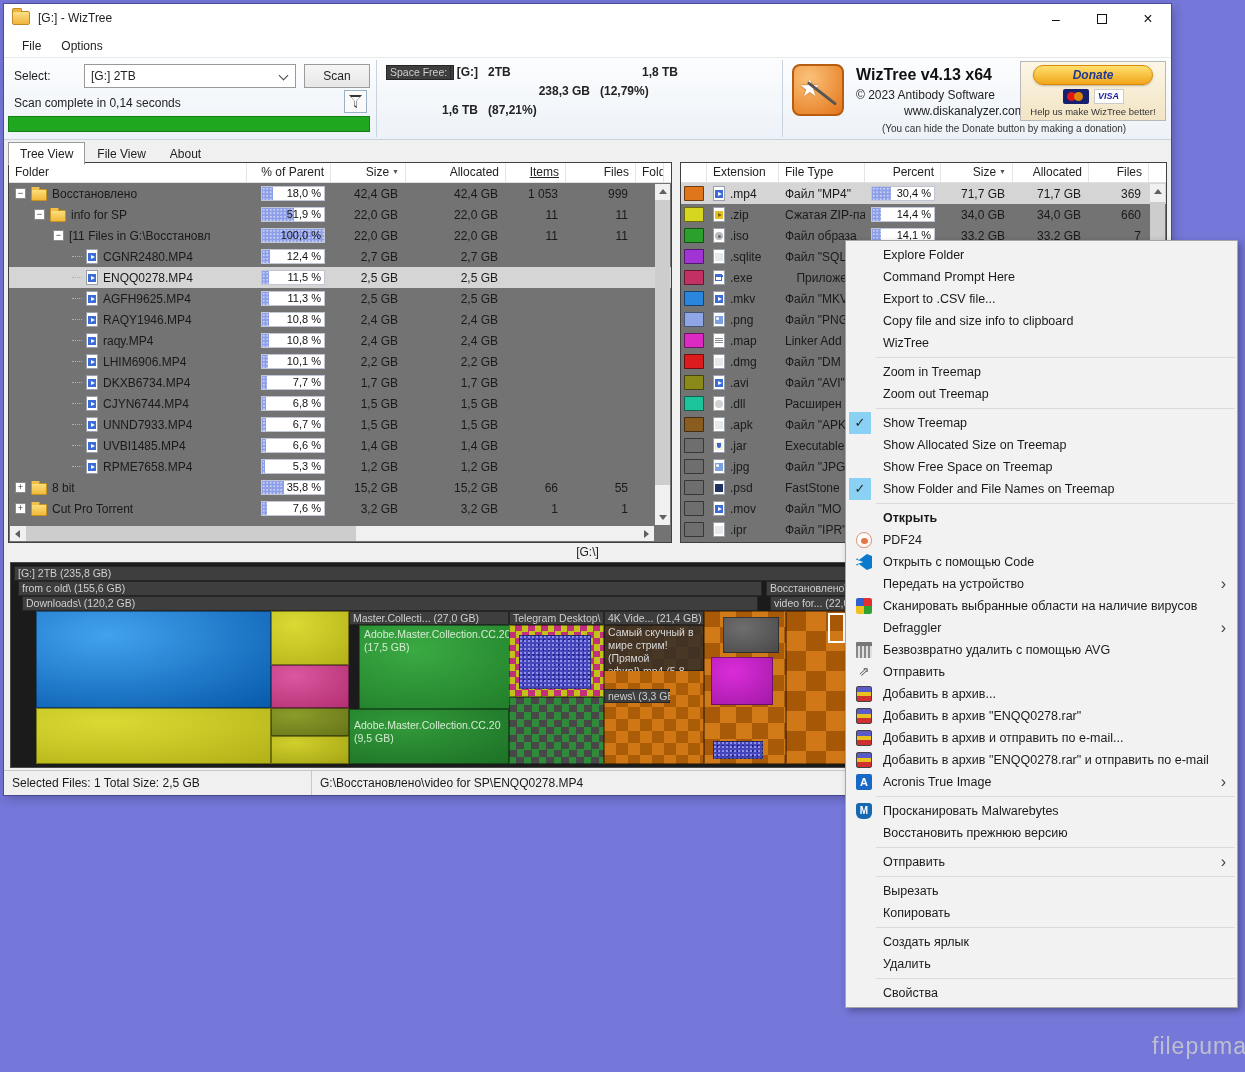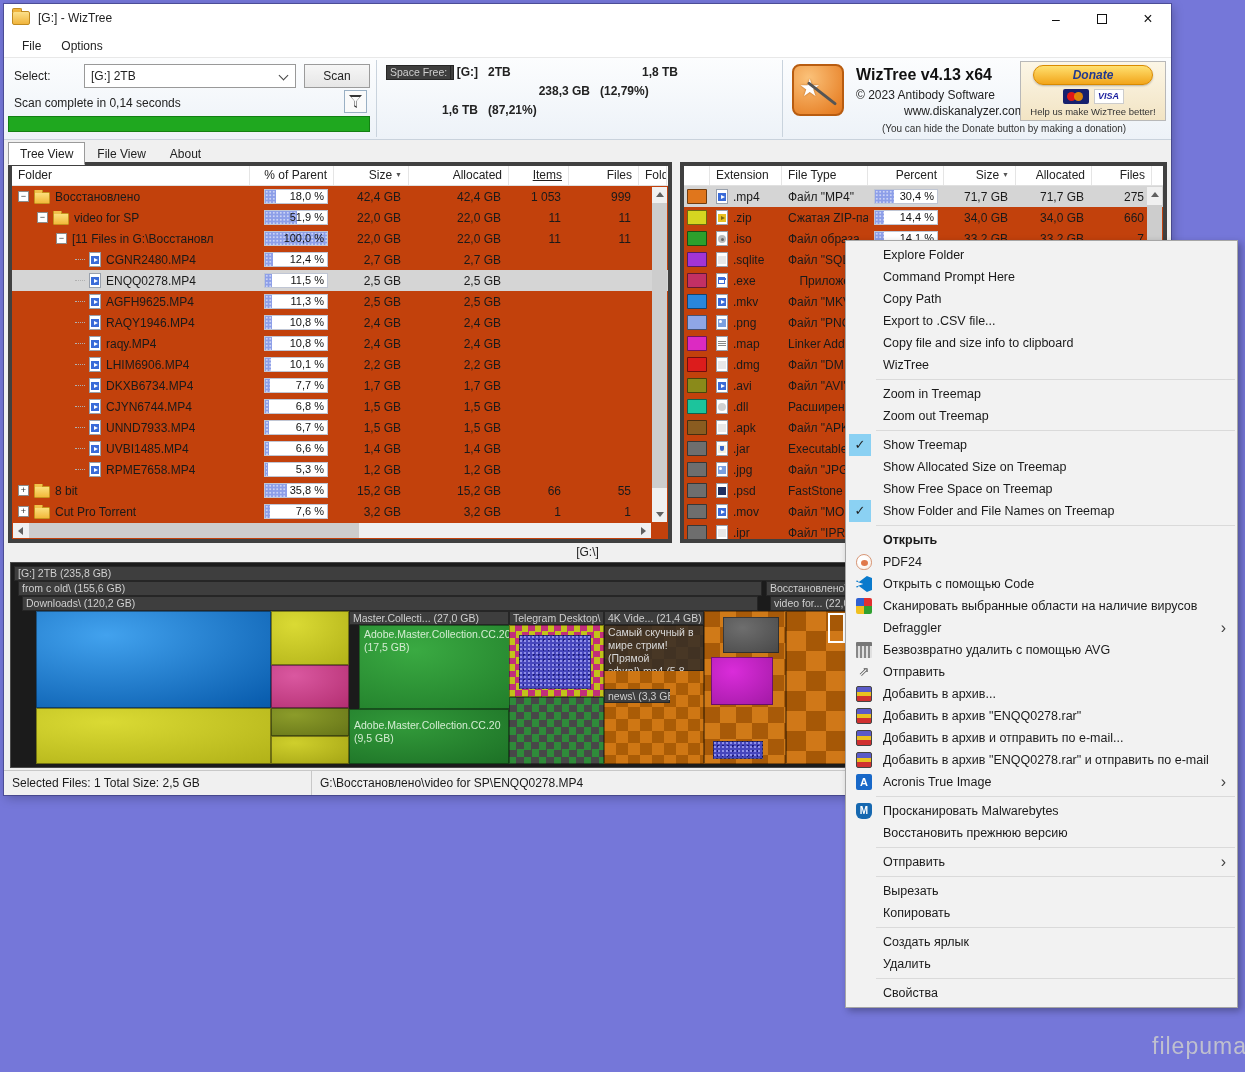--- a/index.html
+++ b/index.html
@@ -61,21 +61,21 @@
   .card-visa { width:30px; height:15px; background:#fff; border:1px solid #ccc; color:#1a1f9e; font-weight:bold; font-style:italic;
                font-size:9px; text-align:center; line-height:13px; }
   .donate-caption { text-align:center; font-size:9.5px; color:#333; margin-top:1px; }
 
   
   .tabstrip { position:relative; height:24px; padding-left:4px; }
   .tab { display:inline-block; font-size:12px; color:#222; padding:4px 11px 3px; margin-top:2px; border:1px solid transparent; }
   .tab.active { background:#fff; border-color:#9a9a9a; border-bottom-color:#fff; position:relative; z-index:2; }
 
   
-  .panel { position:absolute; background:#c2410c; border:4px solid #404040; overflow:hidden; }
+  .panel { position:absolute; background:#737373; border:1px solid #404040; overflow:hidden; }
   .tree-panel { left:4px; top:158px; width:664px; height:381px; }
   .ext-panel  { left:676px; top:158px; width:487px; height:381px; }
   .ghead { display:flex; height:20px; border-bottom:1px solid #e0e0e0; background:#fff; }
   .ghead .hc { font-size:12px; color:#222; padding:2px 6px 0 6px; border-right:1px solid #e5e5e5; overflow:hidden; white-space:nowrap; }
   .hc.r { text-align:right; }
   .sarr { font-size:7px; color:#555; vertical-align:2px; margin-left:3px; }
   .grow { display:flex; height:21px; align-items:center; font-size:12px; color:#1a1a1a; white-space:nowrap; }
   .grow.sel { background:#d5d5d5; }
   .cell { overflow:hidden; white-space:nowrap; }
   .cell.r { text-align:right; padding-right:8px; }
@@ -287,21 +287,21 @@
             <div class="cell r" style="width: 100px; flex: 0 0 auto;">42,4 GB</div>
             <div class="cell r" style="width: 60px; flex: 0 0 auto;">1 053</div>
             <div class="cell r" style="width: 70px; flex: 0 0 auto;">999</div>
             <div class="cell r" style="width: 28px; flex: 0 0 auto;"></div>
           </div>
           <div class="grow">
             <div class="cell namecell" style="width: 238px; flex: 0 0 auto;">
               <span style="display: inline-block; width: 19px; flex-shrink: 0;"></span>
               <span class="xbox">−</span>
               <span class="fold"></span>
-              <span class="tname">video for SP</span>
+              <span class="tname">info for SP</span>
             </div>
             <div class="cell pctcell" style="width: 84px; flex: 0 0 auto;">
               <div class="pctbox">
                 <div class="pctfill" style="width: 51.9%;"></div>
                 <span class="ptext">51,9 %</span>
               </div>
             </div>
             <div class="cell r" style="width: 75px; flex: 0 0 auto;">22,0 GB</div>
             <div class="cell r" style="width: 100px; flex: 0 0 auto;">22,0 GB</div>
             <div class="cell r" style="width: 60px; flex: 0 0 auto;">11</div>
@@ -639,21 +639,21 @@
             </div>
             <div class="cell" style="width: 86px; flex: 0 0 auto; padding-left: 6px;">Файл "MP4"</div>
             <div class="cell pctcell" style="width: 76px; flex: 0 0 auto;">
               <div class="pctbox">
                 <div class="pctfill" style="width: 30.4%;"></div>
                 <span class="ptext">30,4 %</span>
               </div>
             </div>
             <div class="cell r" style="width: 72px; flex: 0 0 auto;">71,7 GB</div>
             <div class="cell r" style="width: 76px; flex: 0 0 auto;">71,7 GB</div>
-            <div class="cell r" style="width: 60px; flex: 0 0 auto;">275</div>
+            <div class="cell r" style="width: 60px; flex: 0 0 auto;">369</div>
           </div>
           <div class="grow">
             <div class="cell swcell" style="width: 26px; flex: 0 0 auto;">
               <span class="swatch" style="background: rgb(214, 214, 32);"></span>
             </div>
             <div class="cell extcell" style="width: 72px; flex: 0 0 auto;">
               <span class="ficon zip">
                 <i></i>
               </span>
               <span class="tname">.zip</span>
@@ -958,36 +958,36 @@
     <div class="statusbar">
       <div class="sb-cell1">Selected Files: 1  Total Size: 2,5 GB</div>
       <div class="sb-cell2">G:\Восстановлено\video for SP\ENQQ0278.MP4</div>
     </div>
 
   </div>
 
   <div class="context-menu" id="context-menu">
       <div class="mi"><span>Explore Folder</span></div>
       <div class="mi"><span>Command Prompt Here</span></div>
-      <div class="mi"><span>Copy Path</span></div>
       <div class="mi"><span>Export to .CSV file...</span></div>
       <div class="mi"><span>Copy file and size info to clipboard</span></div>
       <div class="mi"><span>WizTree</span></div>
       <div class="msep"></div>
       <div class="mi"><span>Zoom in Treemap</span></div>
       <div class="mi"><span>Zoom out Treemap</span></div>
       <div class="msep"></div>
       <div class="mi"><span class="chk"></span><span>Show Treemap</span></div>
       <div class="mi"><span>Show Allocated Size on Treemap</span></div>
       <div class="mi"><span>Show Free Space on Treemap</span></div>
       <div class="mi"><span class="chk"></span><span>Show Folder and File Names on Treemap</span></div>
       <div class="msep"></div>
       <div class="mi bold"><span>Открыть</span></div>
       <div class="mi"><span class="ic ic-pdf24"></span><span>PDF24</span></div>
       <div class="mi"><span class="ic ic-vscode"></span><span>Открыть с помощью Code</span></div>
+      <div class="mi"><span>Передать на устройство</span><span class="sub"></span></div>
       <div class="mi"><span class="ic ic-avg"></span><span>Сканировать выбранные области на наличие вирусов</span></div>
       <div class="mi"><span>Defraggler</span><span class="sub"></span></div>
       <div class="mi"><span class="ic ic-shred"></span><span>Безвозвратно удалить с помощью AVG</span></div>
       <div class="mi"><span class="ic ic-share"></span><span>Отправить</span></div>
       <div class="mi"><span class="ic ic-winrar"></span><span>Добавить в архив...</span></div>
       <div class="mi"><span class="ic ic-winrar"></span><span>Добавить в архив "ENQQ0278.rar"</span></div>
       <div class="mi"><span class="ic ic-winrar"></span><span>Добавить в архив и отправить по e-mail...</span></div>
       <div class="mi"><span class="ic ic-winrar"></span><span>Добавить в архив "ENQQ0278.rar" и отправить по e-mail</span></div>
       <div class="mi"><span class="ic ic-acronis"></span><span>Acronis True Image</span><span class="sub"></span></div>
       <div class="msep"></div>

